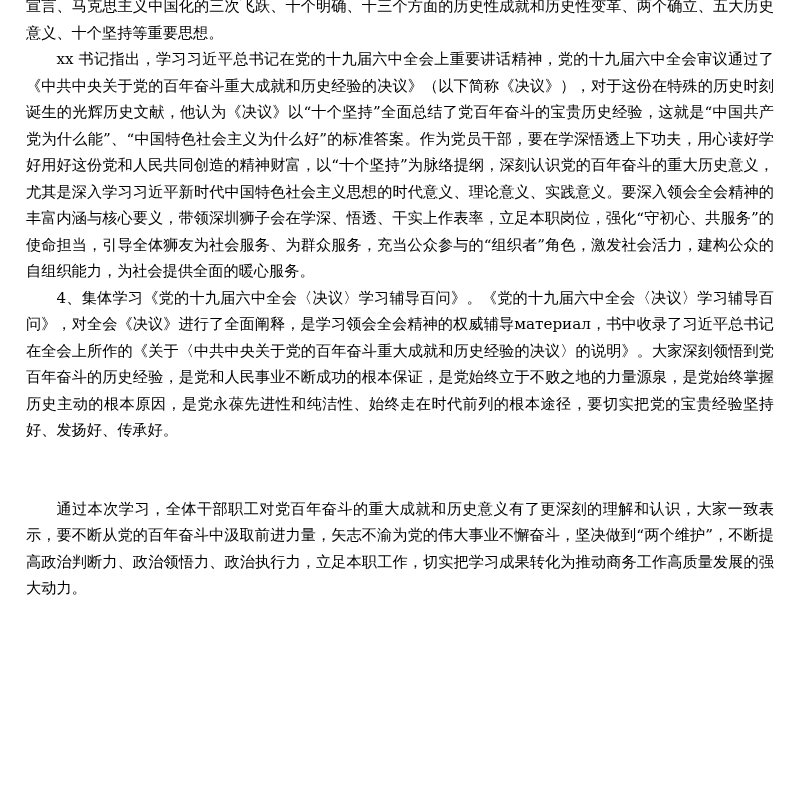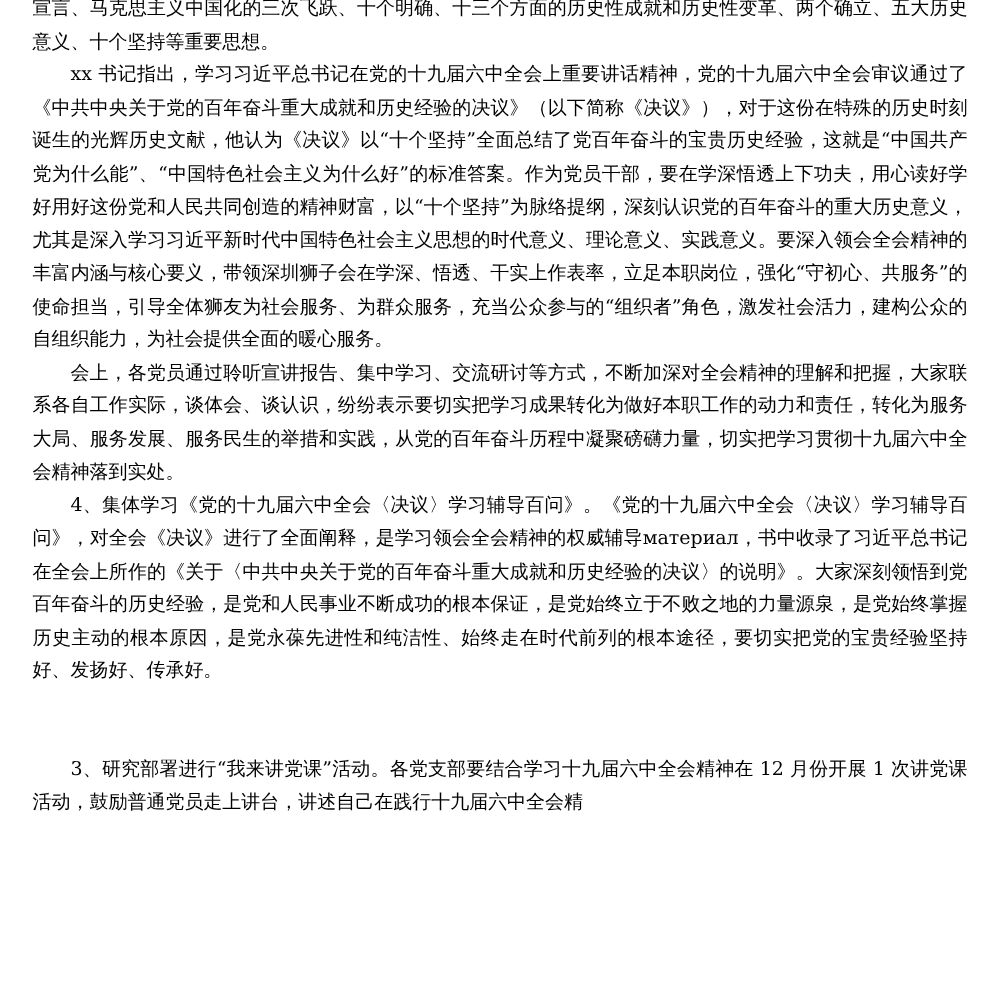--- a/index.html
+++ b/index.html
@@ -48,23 +48,22 @@
 </head>
 <body>
 
 <div class="page">
   <div class="doc">
 
     <p class="para cont first-clip">宣言、马克思主义中国化的三次飞跃、十个明确、十三个方面的历史性成就和历史性变革、两个确立、五大历史意义、十个坚持等重要思想。</p>
 
     <p class="para">xx 书记指出，学习习近平总书记在党的十九届六中全会上重要讲话精神，党的十九届六中全会审议通过了《中共中央关于党的百年奋斗重大成就和历史经验的决议》（以下简称《决议》），对于这份在特殊的历史时刻诞生的光辉历史文献，他认为《决议》以“十个坚持”全面总结了党百年奋斗的宝贵历史经验，这就是“中国共产党为什么能”、“中国特色社会主义为什么好”的标准答案。作为党员干部，要在学深悟透上下功夫，用心读好学好用好这份党和人民共同创造的精神财富，以“十个坚持”为脉络提纲，深刻认识党的百年奋斗的重大历史意义，尤其是深入学习习近平新时代中国特色社会主义思想的时代意义、理论意义、实践意义。要深入领会全会精神的丰富内涵与核心要义，带领深圳狮子会在学深、悟透、干实上作表率，立足本职岗位，强化“守初心、共服务”的使命担当，引导全体狮友为社会服务、为群众服务，充当公众参与的“组织者”角色，激发社会活力，建构公众的自组织能力，为社会提供全面的暖心服务。</p>
 
-    <p class="para">会上，各党员通过聆听宣讲报告、集中学习、交流研讨等方式，不断加深对全会精神的理解和把握，大家联系各自工作实际，谈体会、谈认识，纷纷表示要切实把学习成果转化为做好本职工作的动力和责任，转化为服务大局、服务发展、服务民生的举措和实践，从党的百年奋斗历程中凝聚磅礴力量，切实把学习贯彻十九届六中全会精神落到实处。</p>
 
     <p class="para">4、集体学习《党的十九届六中全会〈决议〉学习辅导百问》。《党的十九届六中全会〈决议〉学习辅导百问》，对全会《决议》进行了全面阐释，是学习领会全会精神的权威辅导материал，书中收录了习近平总书记在全会上所作的《关于〈中共中央关于党的百年奋斗重大成就和历史经验的决议〉的说明》。大家深刻领悟到党百年奋斗的历史经验，是党和人民事业不断成功的根本保证，是党始终立于不败之地的力量源泉，是党始终掌握历史主动的根本原因，是党永葆先进性和纯洁性、始终走在时代前列的根本途径，要切实把党的宝贵经验坚持好、发扬好、传承好。</p>
 
     <div class="gap"></div>
 
+    <p class="para">通过本次学习，全体干部职工对党百年奋斗的重大成就和历史意义有了更深刻的理解和认识，大家一致表示，要不断从党的百年奋斗中汲取前进力量，矢志不渝为党的伟大事业不懈奋斗，坚决做到“两个维护”，不断提高政治判断力、政治领悟力、政治执行力，立足本职工作，切实把学习成果转化为推动商务工作高质量发展的强大动力。</p>
 
-    <p class="para">3、研究部署进行“我来讲党课”活动。各党支部要结合学习十九届六中全会精神在 12 月份开展 1 次讲党课活动，鼓励普通党员走上讲台，讲述自己在践行十九届六中全会精</p>
 
   </div>
 </div>
 
 </body></html>

